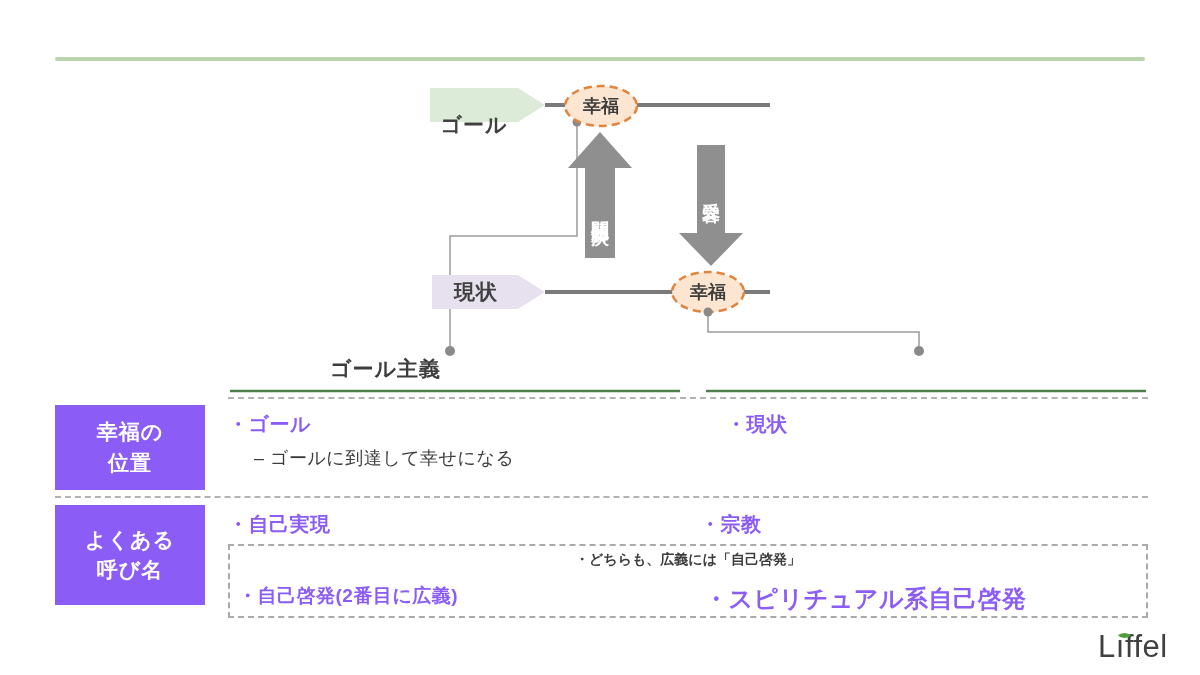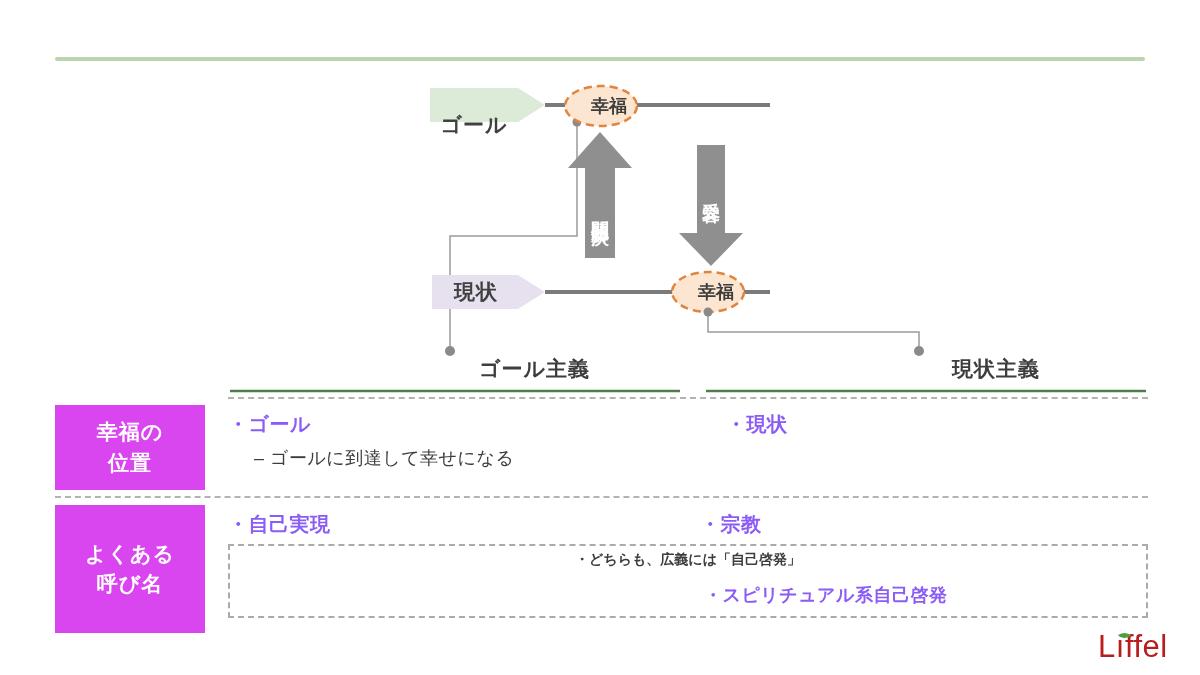--- a/index.html
+++ b/index.html
@@ -10,35 +10,35 @@
   .abs{position:absolute;}
   
   .title{left:55px;top:16px;font-size:25px;font-weight:bold;color:#56834a;letter-spacing:0.5px;}
   .title-underline{left:55px;top:57px;width:1090px;height:4px;background:#bad4ae;border-radius:2px;}
   
   #diagram-svg{left:0;top:0;width:1200px;height:675px;pointer-events:none;}
   
   .pent-label{width:88px;height:34px;display:flex;align-items:center;justify-content:center;
     font-size:21px;font-weight:bold;color:#404040;letter-spacing:1px;}
   .ellipse-label{width:70px;height:40px;display:flex;align-items:center;justify-content:center;
-    font-size:18px;font-weight:bold;color:#3d3d3d;padding-left:8px;}
+    font-size:18px;font-weight:bold;color:#3d3d3d;}
   .v-label{display:flex;align-items:center;justify-content:center;
     writing-mode:vertical-rl;text-orientation:upright;color:#ffffff;font-weight:bold;
     font-size:18px;letter-spacing:2px;}
-  .axis-header{width:260px;text-align:right;font-size:21px;font-weight:bold;color:#3d3d3d;letter-spacing:1px;}
+  .axis-header{width:260px;text-align:left;font-size:21px;font-weight:bold;color:#3d3d3d;letter-spacing:1px;}
   
-  .green-box{width:150px;background:#d946ef;color:#ffffff;font-weight:bold;font-size:21px;
+  .green-box{width:150px;background:#8b5cf6;color:#ffffff;font-weight:bold;font-size:21px;
     display:flex;flex-direction:column;align-items:center;justify-content:center;line-height:1.45;letter-spacing:1px;}
   .cell-main{font-size:20px;font-weight:bold;color:#8b5cf6;letter-spacing:0.5px;}
   .cell-sub{font-size:18px;color:#3d3d3d;letter-spacing:0.5px;}
   .dashed-h{border-top:2px dashed #b3b3b3;height:0;}
   .dashed-box{border:2px dashed #aaaaaa;background:#fff;}
   .box-center-note{width:920px;text-align:center;font-size:14px;font-weight:bold;color:#3d3d3d;}
   
-  .logo{left:1098px;top:629px;font-size:31px;color:#b91c1c;font-weight:500;letter-spacing:0.5px;}
+  .logo{left:1098px;top:629px;font-size:31px;color:#404040;font-weight:500;letter-spacing:0.5px;}
   .logo .leaf{position:absolute;left:21px;top:3px;width:11px;height:7px;background:#4d9e3c;
     border-radius:0 100% 0 100%;transform:rotate(-28deg);}
 </style>
 </head>
 <body>
 
 <div id="slide">
 
   <div class="abs title-underline"></div>
 
@@ -72,42 +72,42 @@
     <line x1="706" y1="391" x2="1146" y2="391" stroke="#4e7f4a" stroke-width="2.5"></line>
   </svg>
 
   <div class="abs pent-label" style="left:430px;top:88px;margin-top:20px;">ゴール</div>
   <div class="abs ellipse-label" style="left:566px;top:86px;">幸福</div>
   <div class="abs v-label" style="left:586px;top:166px;width:28px;height:90px;">問題解決</div>
   <div class="abs v-label" style="left:697px;top:150px;width:28px;height:80px;">受容</div>
   <div class="abs pent-label" style="left:432px;top:275px;">現状</div>
   <div class="abs ellipse-label" style="left:673px;top:272px;">幸福</div>
   <div class="abs axis-header" style="left:330px;top:355px;">ゴール主義</div>
-  <div class="abs axis-header" style="left:780px;top:355px;">現状主義</div>
 
   <div class="abs dashed-h" style="left:228px;top:397px;width:920px;"></div>
   <div class="abs dashed-h" style="left:55px;top:496px;width:1093px;"></div>
 
   <div class="abs green-box" style="left:55px;top:405px;height:85px;">
     <span>幸福の</span>
     <span>位置</span>
   </div>
   <div class="abs cell-main" style="left:228px;top:411px;">・ゴール</div>
   <div class="abs cell-sub" style="left:254px;top:446px;">– ゴールに到達して幸せになる</div>
   <div class="abs cell-main" style="left:726px;top:411px;">・現状</div>
 
-  <div class="abs green-box" style="left:55px;top:505px;height:128px;">
+  <div class="abs green-box" style="left:55px;top:505px;height:100px;">
     <span>よくある</span>
     <span>呼び名</span>
   </div>
   <div class="abs cell-main" style="left:228px;top:511px;">・自己実現</div>
   <div class="abs cell-main" style="left:700px;top:511px;">・宗教</div>
 
   <div class="abs dashed-box" style="left:228px;top:544px;width:916px;height:70px;"></div>
   <div class="abs box-center-note" style="left:228px;top:551px;">・どちらも、広義には「自己啓発」</div>
-  <div class="abs cell-main" style="left:704px;top:583px;font-size:18px;">・スピリチュアル系自己啓発</div>
+  <div class="abs cell-main" style="left:238px;top:583px;font-size:19px;">・自己啓発(2番目に広義)</div>
+  <div class="abs cell-main" style="left:704px;top:583px;font-size:24px;">・スピリチュアル系自己啓発</div>
 
   <div class="abs logo">
     <span>L</span><span>ı</span><span>ffel</span>
     <span class="leaf"></span>
   </div>
 
 </div>
 
 </body></html>

